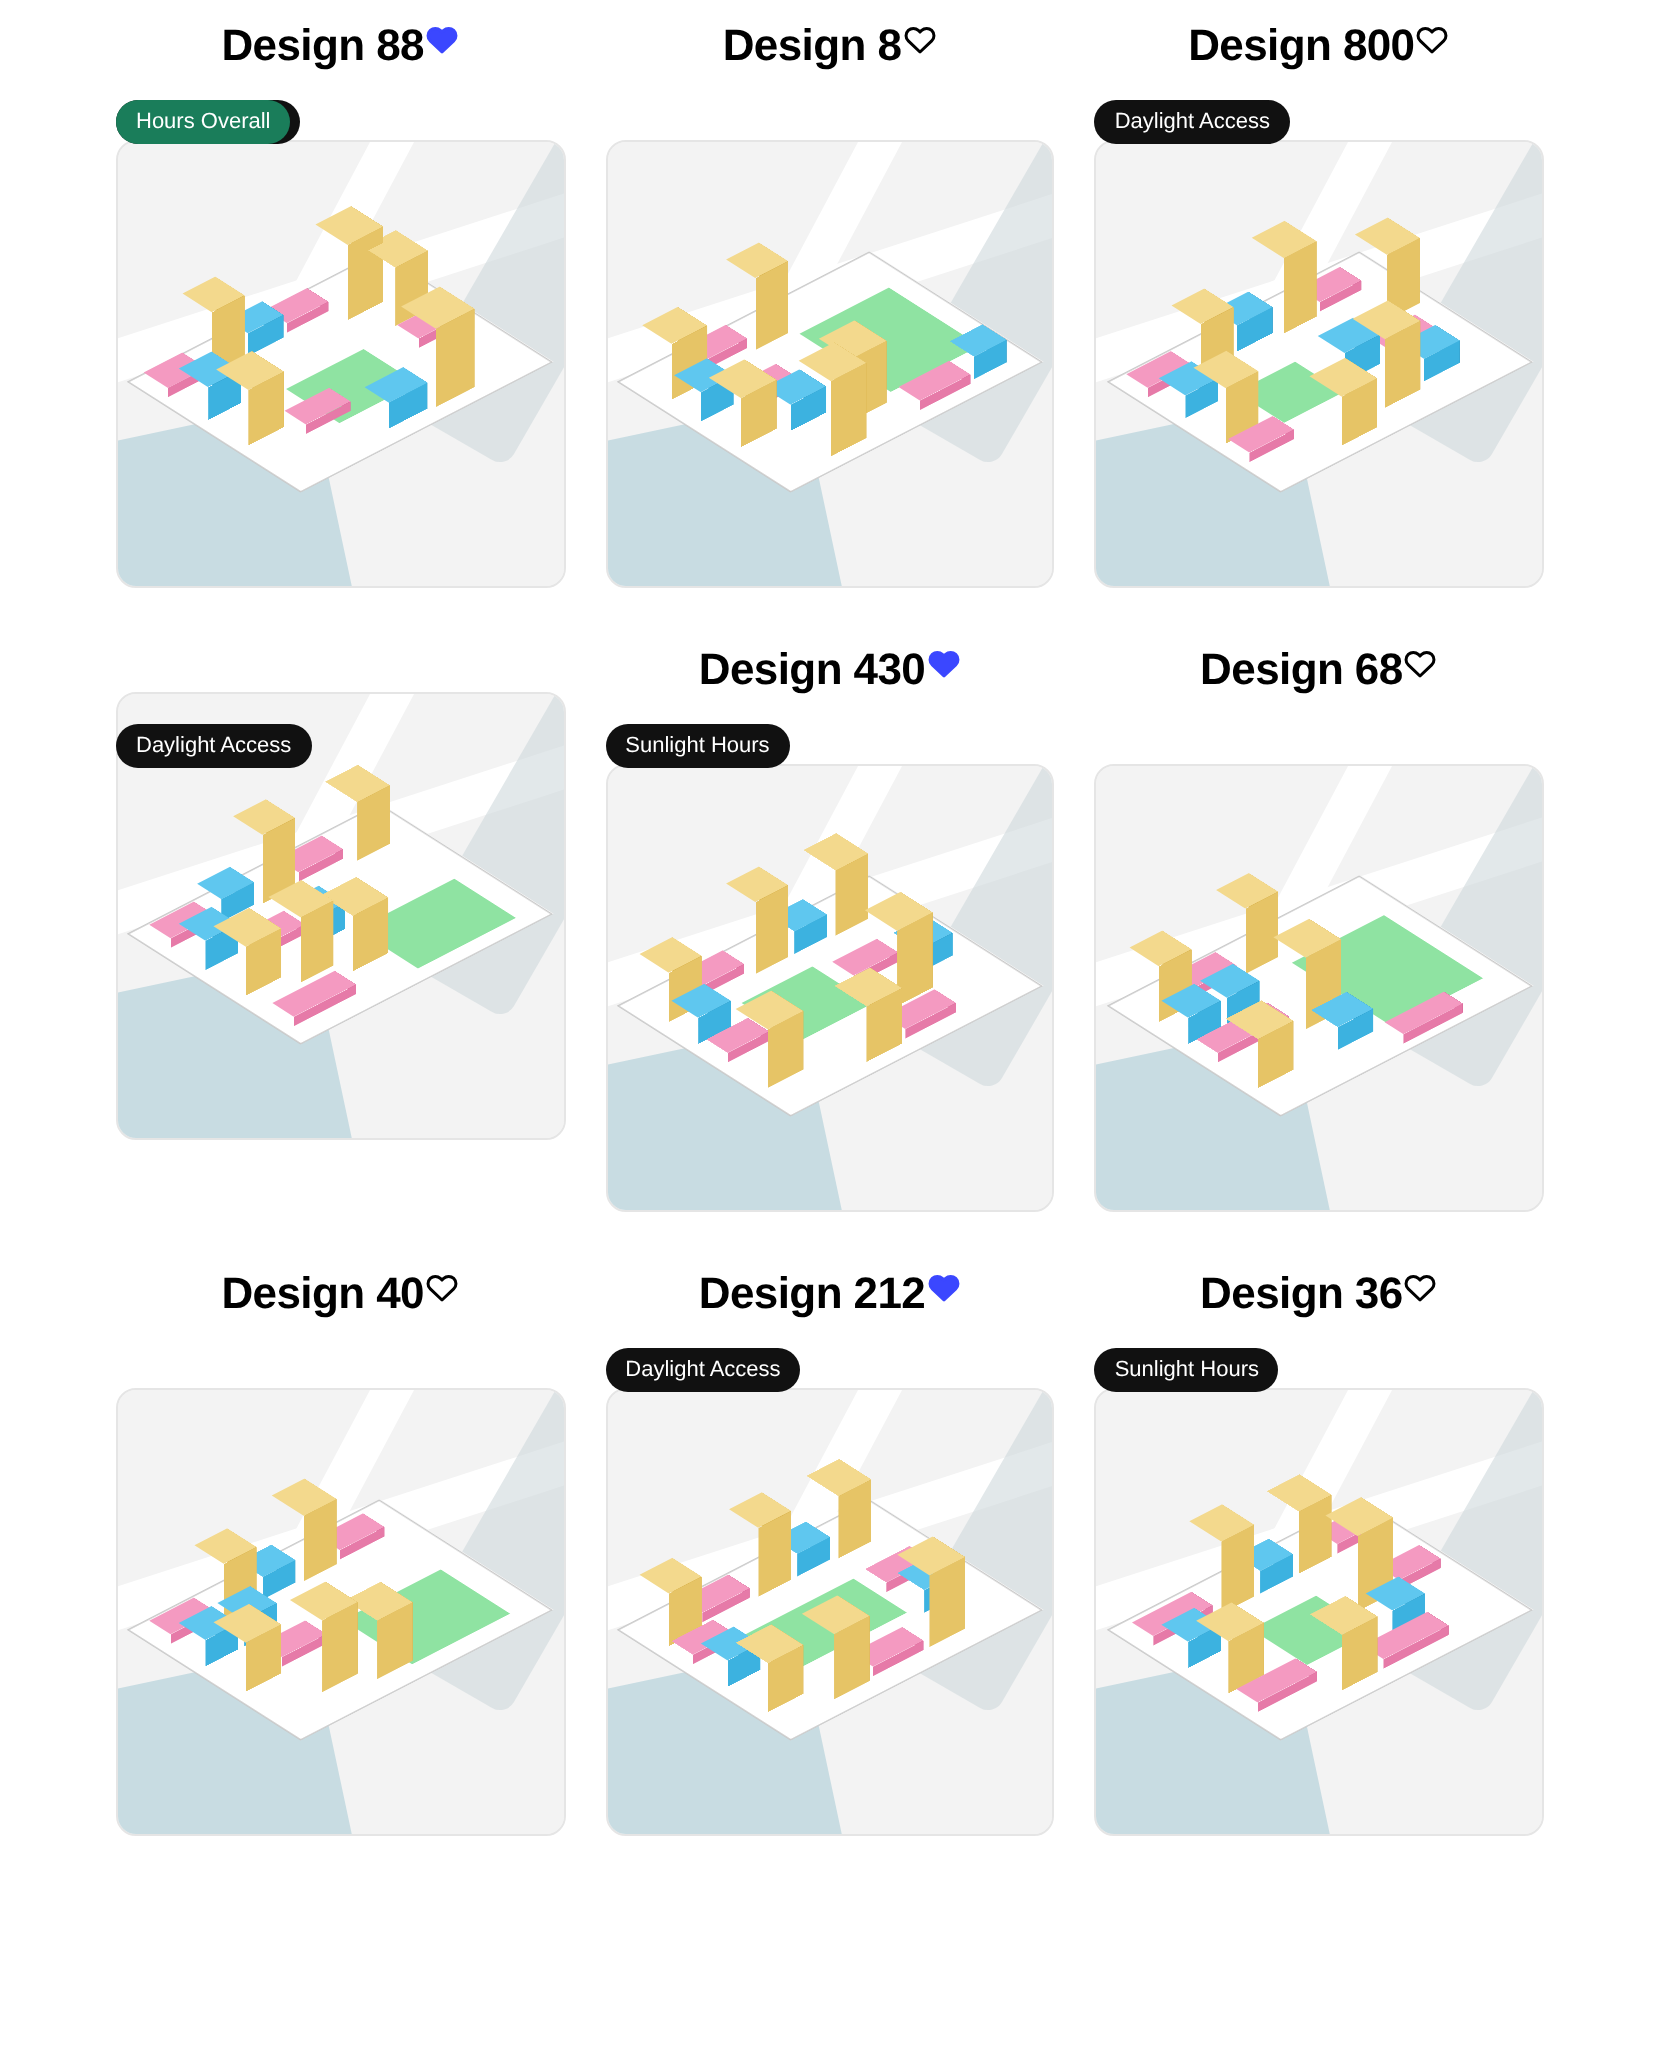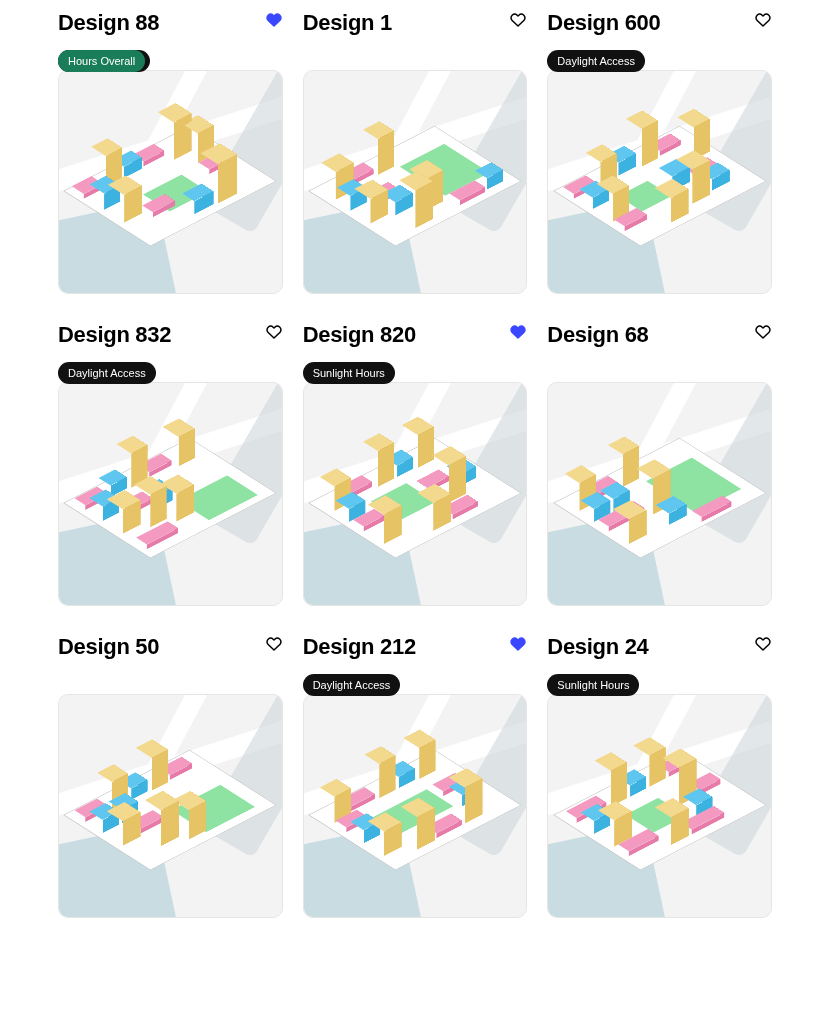--- a/index.html
+++ b/index.html
@@ -11,21 +11,21 @@
   }
   .grid {
     display: grid;
     grid-template-columns: repeat(3, 1fr);
     column-gap: 20px;
     row-gap: 0;
   }
   .cell { position: relative; }
   .title-row {
     display: flex;
-    justify-content: space-between;
+    justify-content: center;
     align-items: center;
     margin-bottom: 8px;
     padding-top: 10px;
   }
   .design-title {
     font-size: 22px;
     font-weight: 600;
     color: #000;
     letter-spacing: -0.3px;
   }
@@ -201,21 +201,21 @@
       <div class="top"></div>
       <div class="sx" style="height:36px"></div>
       <div class="sy" style="width:36px"></div>
     </div>
           </div>
         </div>
       </div>
     </div>
     <div class="cell">
       <div class="title-row">
-        <div class="design-title">Design 1</div>
+        <div class="design-title">Design 8</div>
         <div class="heart">
           <svg viewBox="0 0 24 24" width="18" height="18">
     <path d="M12 20 L4.2 12.6 C2.2 10.7 2.2 7.5 4.2 5.6 C6.1 3.8 9 3.8 10.9 5.6 L12 6.7 L13.1 5.6 C15 3.8 17.9 3.8 19.8 5.6 C21.8 7.5 21.8 10.7 19.8 12.6 Z" fill="none" stroke="#000" stroke-width="2" stroke-linejoin="round"></path>
   </svg>
         </div>
       </div>
       <div class="card">
         <div class="scene">
     <div class="road-d v1"></div>
     <div class="road-d v2"></div>
@@ -278,21 +278,21 @@
       <div class="top"></div>
       <div class="sx" style="height:14px"></div>
       <div class="sy" style="width:14px"></div>
     </div>
           </div>
         </div>
       </div>
     </div>
     <div class="cell">
       <div class="title-row">
-        <div class="design-title">Design 600</div>
+        <div class="design-title">Design 800</div>
         <div class="heart">
           <svg viewBox="0 0 24 24" width="18" height="18">
     <path d="M12 20 L4.2 12.6 C2.2 10.7 2.2 7.5 4.2 5.6 C6.1 3.8 9 3.8 10.9 5.6 L12 6.7 L13.1 5.6 C15 3.8 17.9 3.8 19.8 5.6 C21.8 7.5 21.8 10.7 19.8 12.6 Z" fill="none" stroke="#000" stroke-width="2" stroke-linejoin="round"></path>
   </svg>
         </div>
       </div>
       <div class="badges">
         <span class="badge black">Daylight Access</span>
       </div>
       <div class="card">
@@ -372,28 +372,20 @@
             <div class="bld c-yellow" style="left:50px;top:96px;width:24px;height:24px;transform:translateZ(30px)">
       <div class="top"></div>
       <div class="sx" style="height:30px"></div>
       <div class="sy" style="width:30px"></div>
     </div>
           </div>
         </div>
       </div>
     </div>
     <div class="cell">
-      <div class="title-row">
-        <div class="design-title">Design 832</div>
-        <div class="heart">
-          <svg viewBox="0 0 24 24" width="18" height="18">
-    <path d="M12 20 L4.2 12.6 C2.2 10.7 2.2 7.5 4.2 5.6 C6.1 3.8 9 3.8 10.9 5.6 L12 6.7 L13.1 5.6 C15 3.8 17.9 3.8 19.8 5.6 C21.8 7.5 21.8 10.7 19.8 12.6 Z" fill="none" stroke="#000" stroke-width="2" stroke-linejoin="round"></path>
-  </svg>
-        </div>
-      </div>
       <div class="badges">
         <span class="badge black">Daylight Access</span>
       </div>
       <div class="card">
         <div class="scene">
     <div class="road-d v1"></div>
     <div class="road-d v2"></div>
     <div class="road-d v3"></div>
     <div class="water"></div>
     <div class="plot">
@@ -458,21 +450,21 @@
       <div class="top"></div>
       <div class="sx" style="height:6px"></div>
       <div class="sy" style="width:6px"></div>
     </div>
           </div>
         </div>
       </div>
     </div>
     <div class="cell">
       <div class="title-row">
-        <div class="design-title">Design 820</div>
+        <div class="design-title">Design 430</div>
         <div class="heart">
           <svg viewBox="0 0 24 24" width="18" height="18">
     <path d="M12 20 L4.2 12.6 C2.2 10.7 2.2 7.5 4.2 5.6 C6.1 3.8 9 3.8 10.9 5.6 L12 6.7 L13.1 5.6 C15 3.8 17.9 3.8 19.8 5.6 C21.8 7.5 21.8 10.7 19.8 12.6 Z" fill="#3b47ff" stroke="#3b47ff" stroke-width="2" stroke-linejoin="round"></path>
   </svg>
         </div>
       </div>
       <div class="badges">
         <span class="badge black">Sunlight Hours</span>
       </div>
       <div class="card">
@@ -620,21 +612,21 @@
       <div class="top"></div>
       <div class="sx" style="height:6px"></div>
       <div class="sy" style="width:6px"></div>
     </div>
           </div>
         </div>
       </div>
     </div>
     <div class="cell">
       <div class="title-row">
-        <div class="design-title">Design 50</div>
+        <div class="design-title">Design 40</div>
         <div class="heart">
           <svg viewBox="0 0 24 24" width="18" height="18">
     <path d="M12 20 L4.2 12.6 C2.2 10.7 2.2 7.5 4.2 5.6 C6.1 3.8 9 3.8 10.9 5.6 L12 6.7 L13.1 5.6 C15 3.8 17.9 3.8 19.8 5.6 C21.8 7.5 21.8 10.7 19.8 12.6 Z" fill="none" stroke="#000" stroke-width="2" stroke-linejoin="round"></path>
   </svg>
         </div>
       </div>
       <div class="card">
         <div class="scene">
     <div class="road-d v1"></div>
     <div class="road-d v2"></div>
@@ -787,21 +779,21 @@
       <div class="top"></div>
       <div class="sx" style="height:44px"></div>
       <div class="sy" style="width:44px"></div>
     </div>
           </div>
         </div>
       </div>
     </div>
     <div class="cell">
       <div class="title-row">
-        <div class="design-title">Design 24</div>
+        <div class="design-title">Design 36</div>
         <div class="heart">
           <svg viewBox="0 0 24 24" width="18" height="18">
     <path d="M12 20 L4.2 12.6 C2.2 10.7 2.2 7.5 4.2 5.6 C6.1 3.8 9 3.8 10.9 5.6 L12 6.7 L13.1 5.6 C15 3.8 17.9 3.8 19.8 5.6 C21.8 7.5 21.8 10.7 19.8 12.6 Z" fill="none" stroke="#000" stroke-width="2" stroke-linejoin="round"></path>
   </svg>
         </div>
       </div>
       <div class="badges">
         <span class="badge black">Sunlight Hours</span>
       </div>
       <div class="card">

